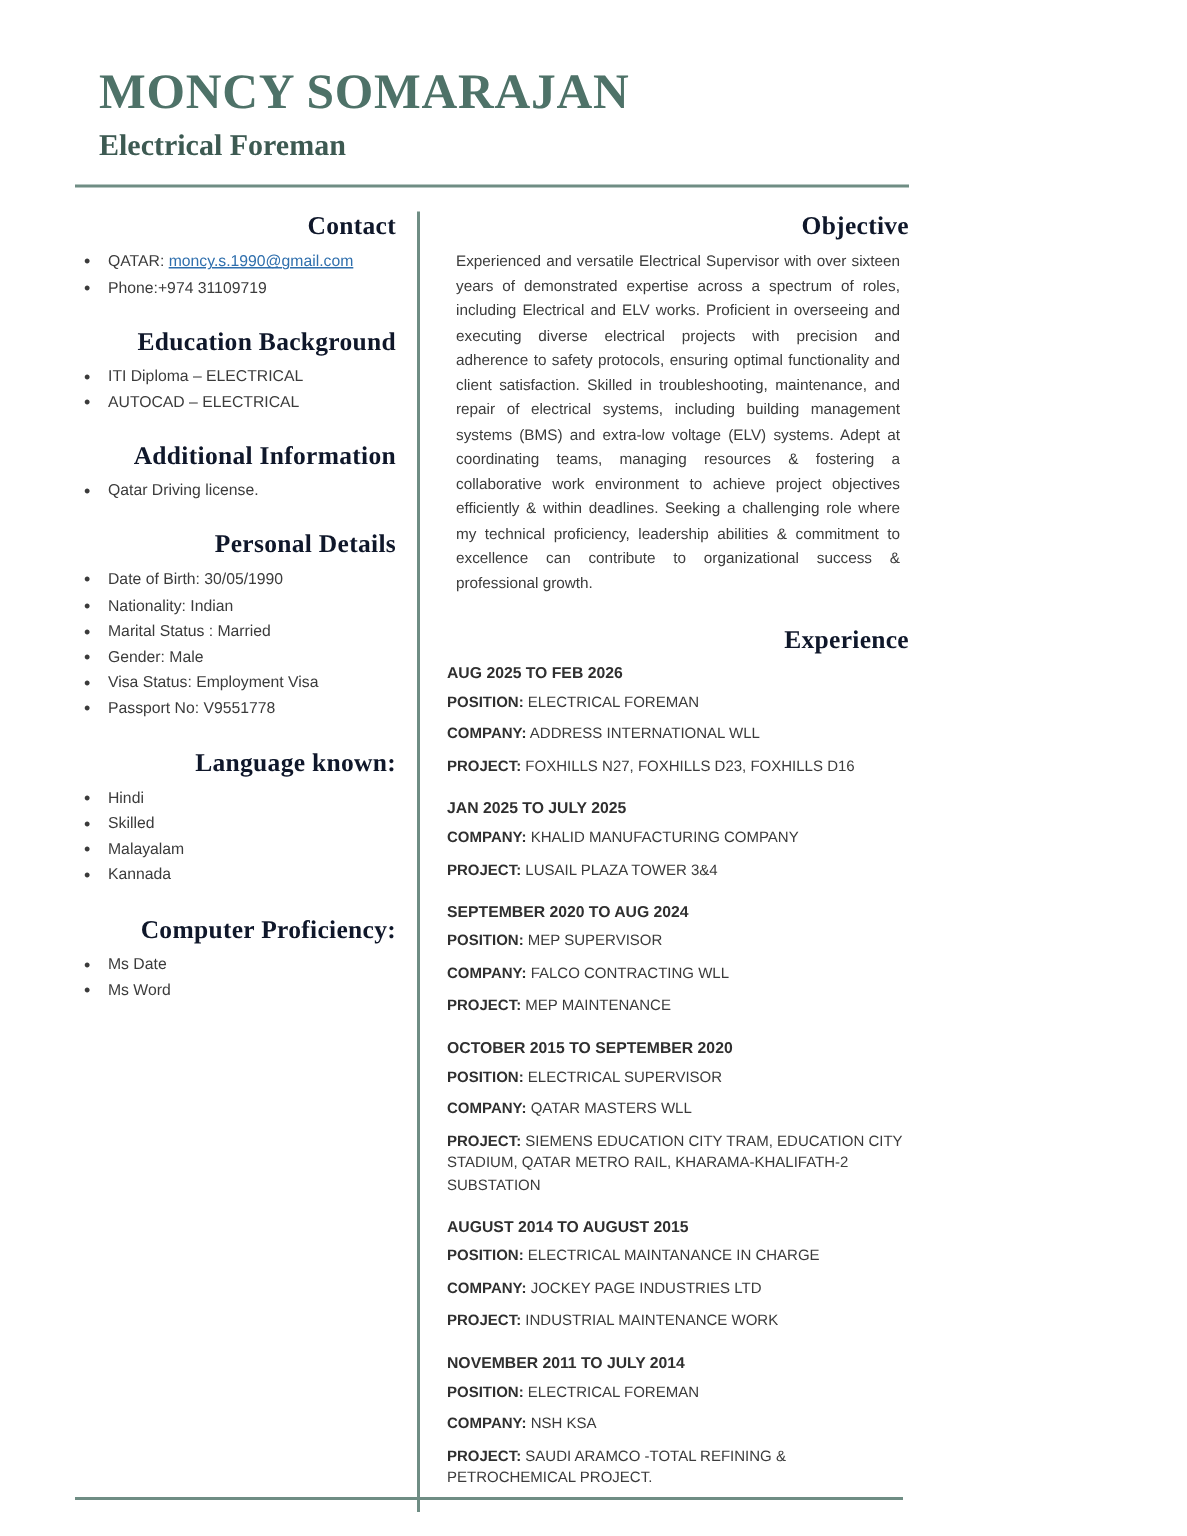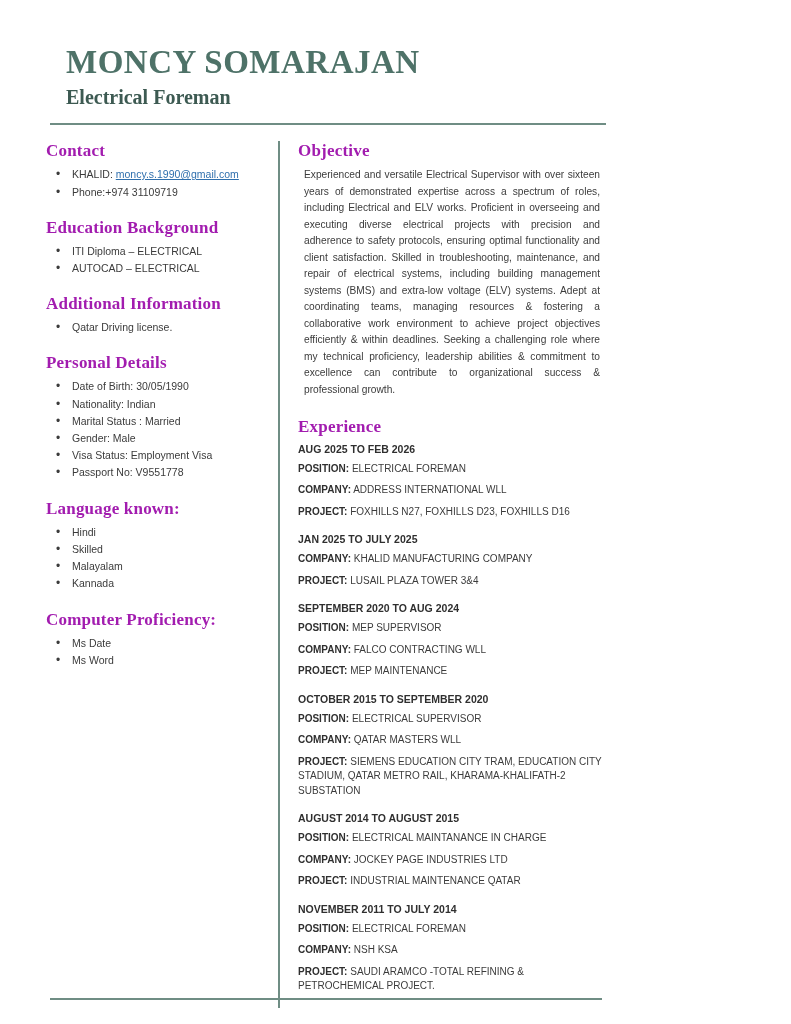--- a/index.html
+++ b/index.html
@@ -64,23 +64,24 @@
   }
   .col-right {
     flex: 1;
     padding-left: 4px;
     box-sizing: border-box;
   }
   h2.sec {
     font-family: "Liberation Serif", serif;
     font-size: 17px;
     font-weight: bold;
-    color: #a21caf;
+    color: #0f172a;
     margin: 0 0 6px 0;
     letter-spacing: 0.2px;
+    text-align: right;
   }
   h2.sec.spaced { margin-top: 18px; }
   .bullets {
     list-style: none;
     margin: 0 0 2px 0;
     padding: 0;
   }
   .bullets li {
     font-family: "Liberation Sans", sans-serif;
     font-size: 10.5px;
@@ -150,21 +151,21 @@
     <div class="title">Electrical Foreman</div>
   </div>
   <div class="header-rule"></div>
 
   <div class="body">
 
     <div class="col-left">
 
       <h2 class="sec">Contact</h2>
       <ul class="bullets">
-        <li><span>KHALID: </span><a class="link" href="#">moncy.s.1990@gmail.com</a></li>
+        <li><span>QATAR: </span><a class="link" href="#">moncy.s.1990@gmail.com</a></li>
         <li>Phone:+974 31109719</li>
       </ul>
 
       <h2 class="sec spaced">Education Background</h2>
       <ul class="bullets">
         <li>ITI Diploma – ELECTRICAL</li>
         <li>AUTOCAD – ELECTRICAL</li>
       </ul>
 
       <h2 class="sec spaced">Additional Information</h2>
@@ -231,21 +232,21 @@
         <div class="exp-date">OCTOBER 2015 TO SEPTEMBER 2020</div>
         <div class="exp-line"><span class="lbl">POSITION:</span> <span>ELECTRICAL SUPERVISOR</span></div>
         <div class="exp-line"><span class="lbl">COMPANY:</span> <span>QATAR MASTERS WLL</span></div>
         <div class="exp-line"><span class="lbl">PROJECT:</span> <span> SIEMENS EDUCATION CITY TRAM,  EDUCATION CITY STADIUM, QATAR METRO RAIL, KHARAMA-KHALIFATH-2 SUBSTATION</span></div>
       </div>
 
       <div class="exp-block">
         <div class="exp-date">AUGUST 2014 TO AUGUST 2015</div>
         <div class="exp-line"><span class="lbl">POSITION:</span> <span>ELECTRICAL MAINTANANCE IN CHARGE</span></div>
         <div class="exp-line"><span class="lbl">COMPANY:</span> <span>JOCKEY PAGE INDUSTRIES LTD</span></div>
-        <div class="exp-line"><span class="lbl">PROJECT:</span> <span>INDUSTRIAL MAINTENANCE QATAR</span></div>
+        <div class="exp-line"><span class="lbl">PROJECT:</span> <span>INDUSTRIAL MAINTENANCE WORK</span></div>
       </div>
 
       <div class="exp-block">
         <div class="exp-date">NOVEMBER 2011 TO JULY 2014</div>
         <div class="exp-line"><span class="lbl">POSITION:</span> <span>ELECTRICAL FOREMAN</span></div>
         <div class="exp-line"><span class="lbl">COMPANY:</span> <span>NSH KSA</span></div>
         <div class="exp-line"><span class="lbl">PROJECT:</span> <span>SAUDI ARAMCO -TOTAL REFINING &amp; PETROCHEMICAL PROJECT.</span></div>
       </div>
 
     </div>

